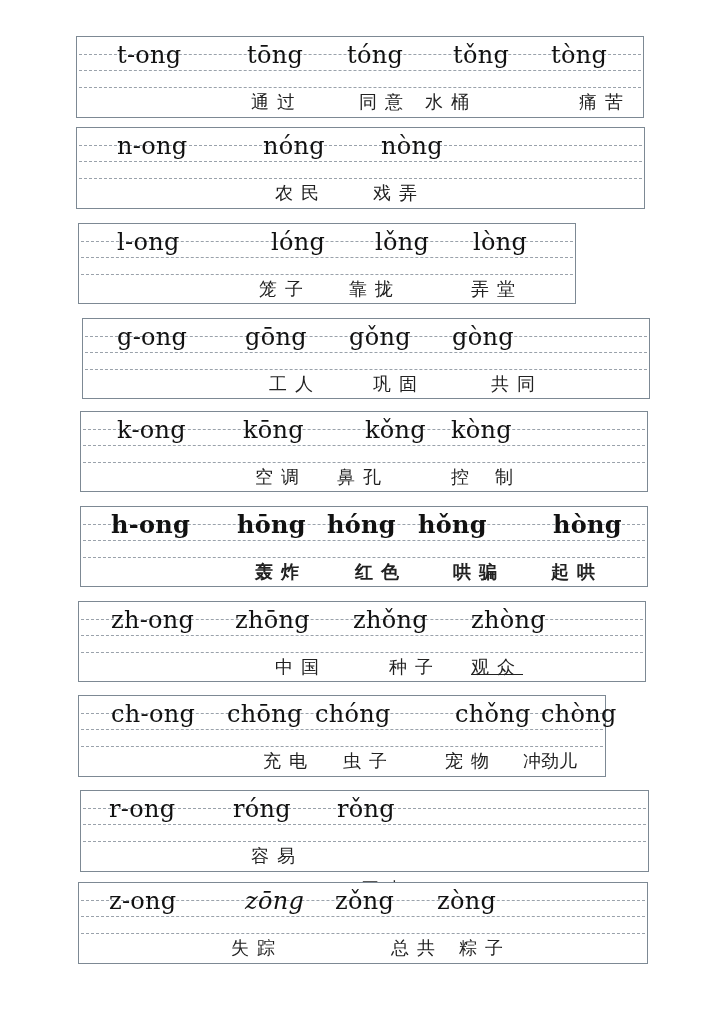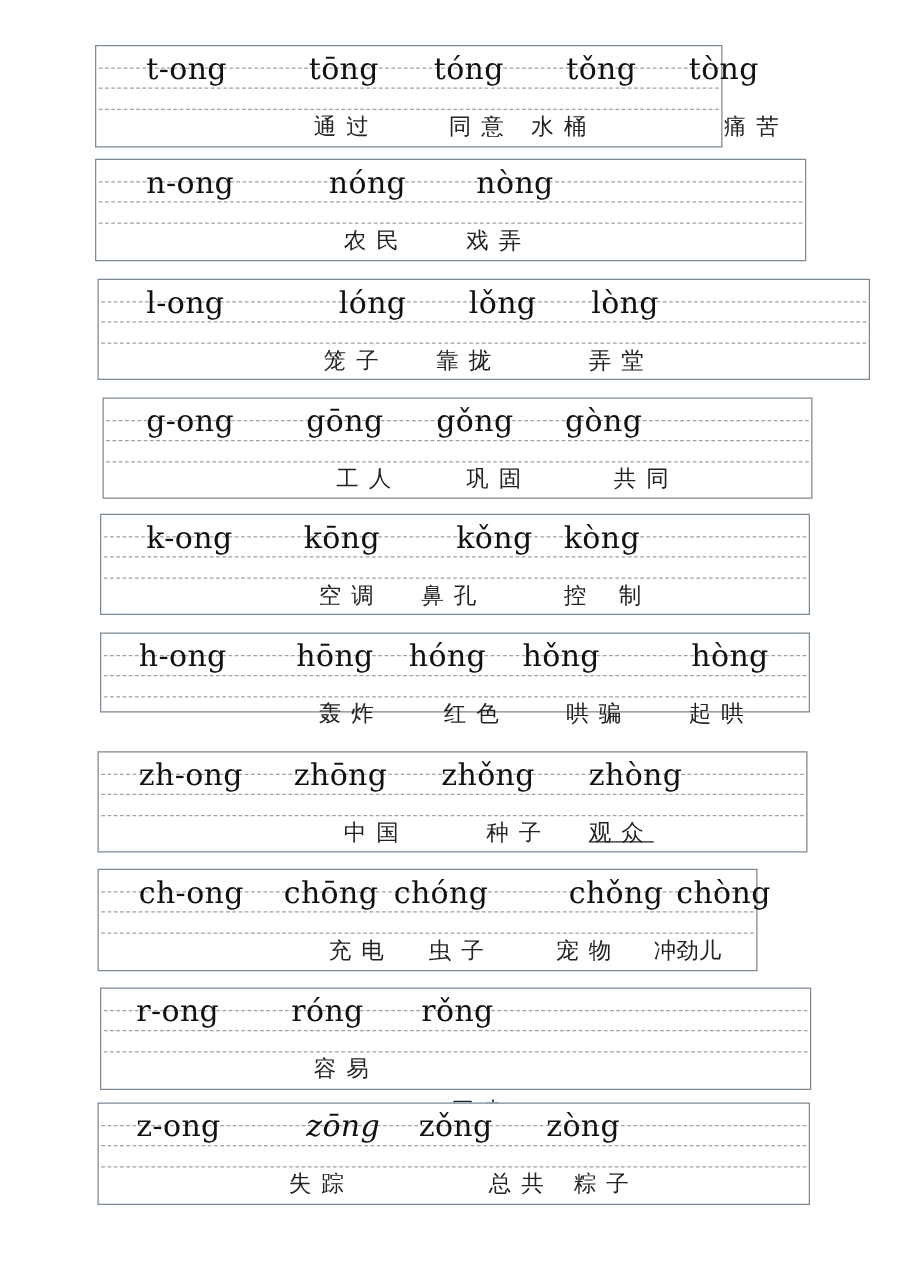--- a/index.html
+++ b/index.html
@@ -9,21 +9,21 @@
   .guide { position:absolute; left:2px; right:2px; height:0; border-top:1px dashed #9aa2ab; }
   .g1 { top:17px; } .g2 { top:33px; } .g3 { top:50px; }
   .py { position:absolute; top:2px; font-size:24px; line-height:32px; white-space:nowrap;
         font-family: "DejaVu Serif", "Liberation Serif", serif; letter-spacing:0.3px; }
   .hz { position:absolute; top:52px; font-size:18px; line-height:26px; white-space:nowrap;
         letter-spacing:8px; color:#222; font-family: "DejaVu Sans", "Liberation Sans", sans-serif; }
 </style>
 </head>
 <body>
 
-<div class="box" style="left:76px;top:36px;width:502px;height:82px;">
+<div class="box" style="left:76px;top:36px;width:568px;height:82px;">
   <div class="guide g1"></div>
   <div class="guide g2"></div>
   <div class="guide g3"></div>
   <span class="py" style="left:40px;">t-ong</span>
   <span class="py" style="left:170px;">tōng</span>
   <span class="py" style="left:270px;">tóng</span>
   <span class="py" style="left:376px;">tǒng</span>
   <span class="py" style="left:474px;">tòng</span>
   <span class="hz" style="left:174px;text-align:center;">通过</span>
   <span class="hz" style="left:282px;">同意</span>
@@ -35,21 +35,21 @@
   <div class="guide g1"></div>
   <div class="guide g2"></div>
   <div class="guide g3"></div>
   <span class="py" style="left:40px;">n-ong</span>
   <span class="py" style="left:186px;">nóng</span>
   <span class="py" style="left:304px;">nòng</span>
   <span class="hz" style="left:198px;">农民</span>
   <span class="hz" style="left:296px;">戏弄</span>
 </div>
 
-<div class="box" style="left:78px;top:223px;width:618px;height:81px;">
+<div class="box" style="left:78px;top:223px;width:498px;height:81px;">
   <div class="guide g1"></div>
   <div class="guide g2"></div>
   <div class="guide g3"></div>
   <span class="py" style="left:38px;">l-ong</span>
   <span class="py" style="left:192px;">lóng</span>
   <span class="py" style="left:296px;">lǒng</span>
   <span class="py" style="left:394px;">lòng</span>
   <span class="hz" style="left:180px;">笼子</span>
   <span class="hz" style="left:270px;">靠拢</span>
   <span class="hz" style="left:392px;">弄堂</span>
@@ -74,21 +74,21 @@
   <div class="guide g3"></div>
   <span class="py" style="left:36px;">k-ong</span>
   <span class="py" style="left:162px;">kōng</span>
   <span class="py" style="left:284px;">kǒng</span>
   <span class="py" style="left:370px;">kòng</span>
   <span class="hz" style="left:174px;">空调</span>
   <span class="hz" style="left:256px;">鼻孔</span>
   <span class="hz" style="left:370px;letter-spacing:26px;">控制</span>
 </div>
 
-<div class="box" style="left:80px;top:506px;width:568px;height:64px;">
+<div class="box" style="left:80px;top:506px;width:568px;height:81px;font-weight:bold;">
   <div class="guide g1"></div>
   <div class="guide g2"></div>
   <div class="guide g3"></div>
   <span class="py" style="left:30px;">h-ong</span>
   <span class="py" style="left:156px;">hōng</span>
   <span class="py" style="left:246px;">hóng</span>
   <span class="py" style="left:337px;">hǒng</span>
   <span class="py" style="left:472px;">hòng</span>
   <span class="hz" style="left:174px;">轰炸</span>
   <span class="hz" style="left:274px;">红色</span>

